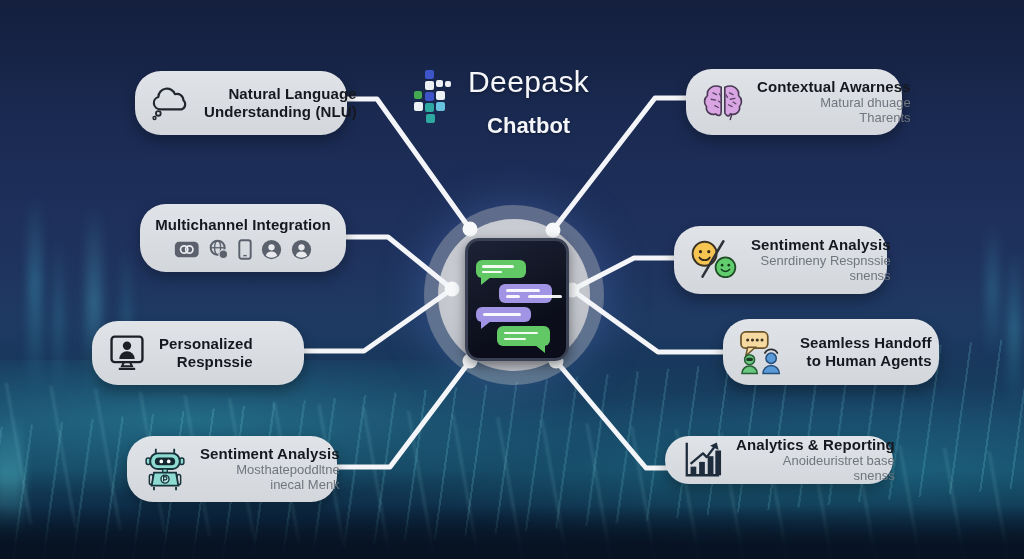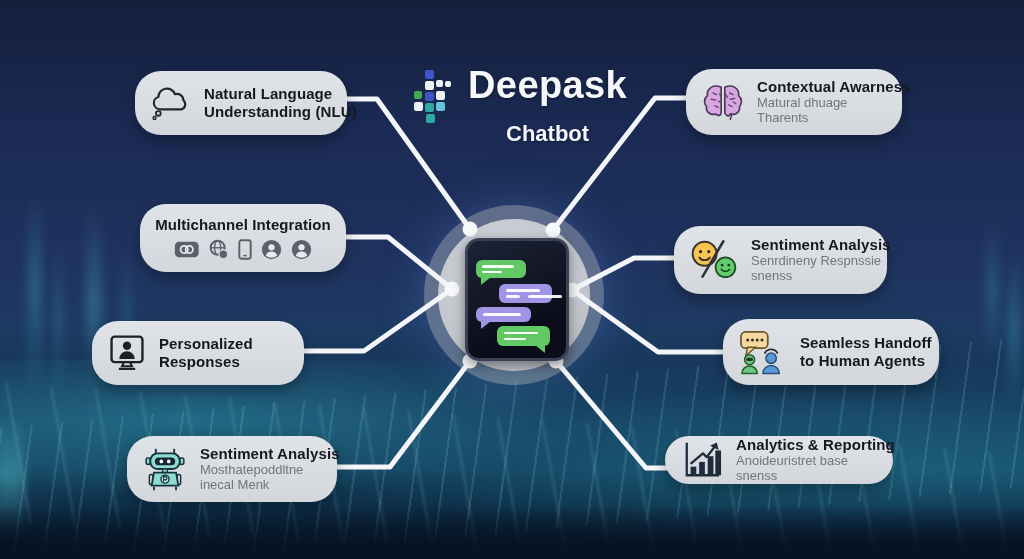--- a/index.html
+++ b/index.html
@@ -58,26 +58,26 @@
   .b4::after{left:7px;top:11.5px;width:22px;}
   .tail{position:absolute;width:0;height:0;}
   .tail-l{left:5px;bottom:-7px;border-top:8px solid #62c765;border-right:10px solid transparent;}
   .b3 .tail-l{border-top-color:#a294e4;}
   .tail-r{right:5px;bottom:-7px;border-top:8px solid #62c765;border-left:10px solid transparent;}
   
   .brand{position:absolute;left:414px;top:66px;display:flex;gap:10px;z-index:5;}
   .logo{position:relative;width:44px;height:56px;margin-top:4px;}
   .logo i{position:absolute;width:9px;height:9px;border-radius:2px;}
   .brand-text{display:flex;flex-direction:column;align-items:center;color:#f4f6fa;}
-  .brand-name{font-size:38px;font-weight:700;letter-spacing:.4px;line-height:1.05;text-shadow:0 1px 3px rgba(0,0,0,.4);}
+  .brand-name{font-size:30px;font-weight:400;letter-spacing:.4px;line-height:1.05;text-shadow:0 1px 3px rgba(0,0,0,.4);}
   .brand-sub{font-size:22px;font-weight:700;margin-top:15px;text-shadow:0 1px 3px rgba(0,0,0,.4);}
   
   .fb{position:absolute;z-index:5;display:flex;align-items:center;gap:12px;padding:8px 15px;
     background:linear-gradient(180deg,#e0e3e7 0%,#d3d6db 100%);border-radius:26px;
-    box-shadow:0 6px 14px rgba(0,0,0,.3);box-sizing:border-box;}
+    box-shadow:0 6px 14px rgba(0,0,0,.3);box-sizing:border-box;text-align:right;}
   .fb .ic{display:flex;align-items:center;justify-content:center;flex:0 0 auto;}
   .txt{display:flex;flex-direction:column;justify-content:center;}
   .title{font-weight:700;font-size:15px;color:#15181e;line-height:1.2;letter-spacing:.1px;white-space:nowrap;}
   .sub{font-size:13px;color:#70767f;line-height:1.14;white-space:nowrap;}
   .sub:first-of-type{margin-top:2px;}
   #box-nlu{left:135px;top:71px;width:212px;height:64px;}
   #box-multichannel{left:140px;top:204px;width:206px;height:68px;flex-direction:column;gap:5px;justify-content:center;padding:25px 12px;}
   #box-personalized{left:92px;top:321px;width:212px;height:64px;}
   #box-sentiment-left{left:127px;top:436px;width:210px;height:66px;}
   #box-contextual{left:686px;top:69px;width:216px;height:66px;}
@@ -220,21 +220,21 @@
       <svg viewBox="0 0 44 42" width="40" height="40">
         <rect x="5" y="3" width="34" height="28" rx="3.5" fill="none" stroke="#1d2127" stroke-width="2.6"></rect>
         <circle cx="22" cy="13" r="4.6" fill="#1d2127"></circle>
         <path d="M13.5 27.5 a8.5 8.5 0 0 1 17 0 z" fill="#1d2127"></path>
         <path d="M18.5 31.5 l-2 4 h11 l-2 -4" fill="none" stroke="#1d2127" stroke-width="2.2"></path>
         <line x1="13" y1="38.5" x2="31" y2="38.5" stroke="#1d2127" stroke-width="2.4"></line>
       </svg>
     </span>
     <div class="txt">
       <div class="title">Personalized</div>
-      <div class="title">Responses</div>
+      <div class="title">Respnssie</div>
     </div>
   </div>
 
   <div class="fb" id="box-sentiment-left">
     <span class="ic">
       <svg viewBox="0 0 50 50" width="46" height="46">
         <line x1="15" y1="3" x2="15" y2="8" stroke="#16323b" stroke-width="2"></line>
         <line x1="35" y1="3" x2="35" y2="8" stroke="#16323b" stroke-width="2"></line>
         <rect x="4.5" y="13" width="4.5" height="7" rx="2" fill="#8edbd2" stroke="#16323b" stroke-width="1.6"></rect>
         <rect x="41" y="13" width="4.5" height="7" rx="2" fill="#8edbd2" stroke="#16323b" stroke-width="1.6"></rect>

